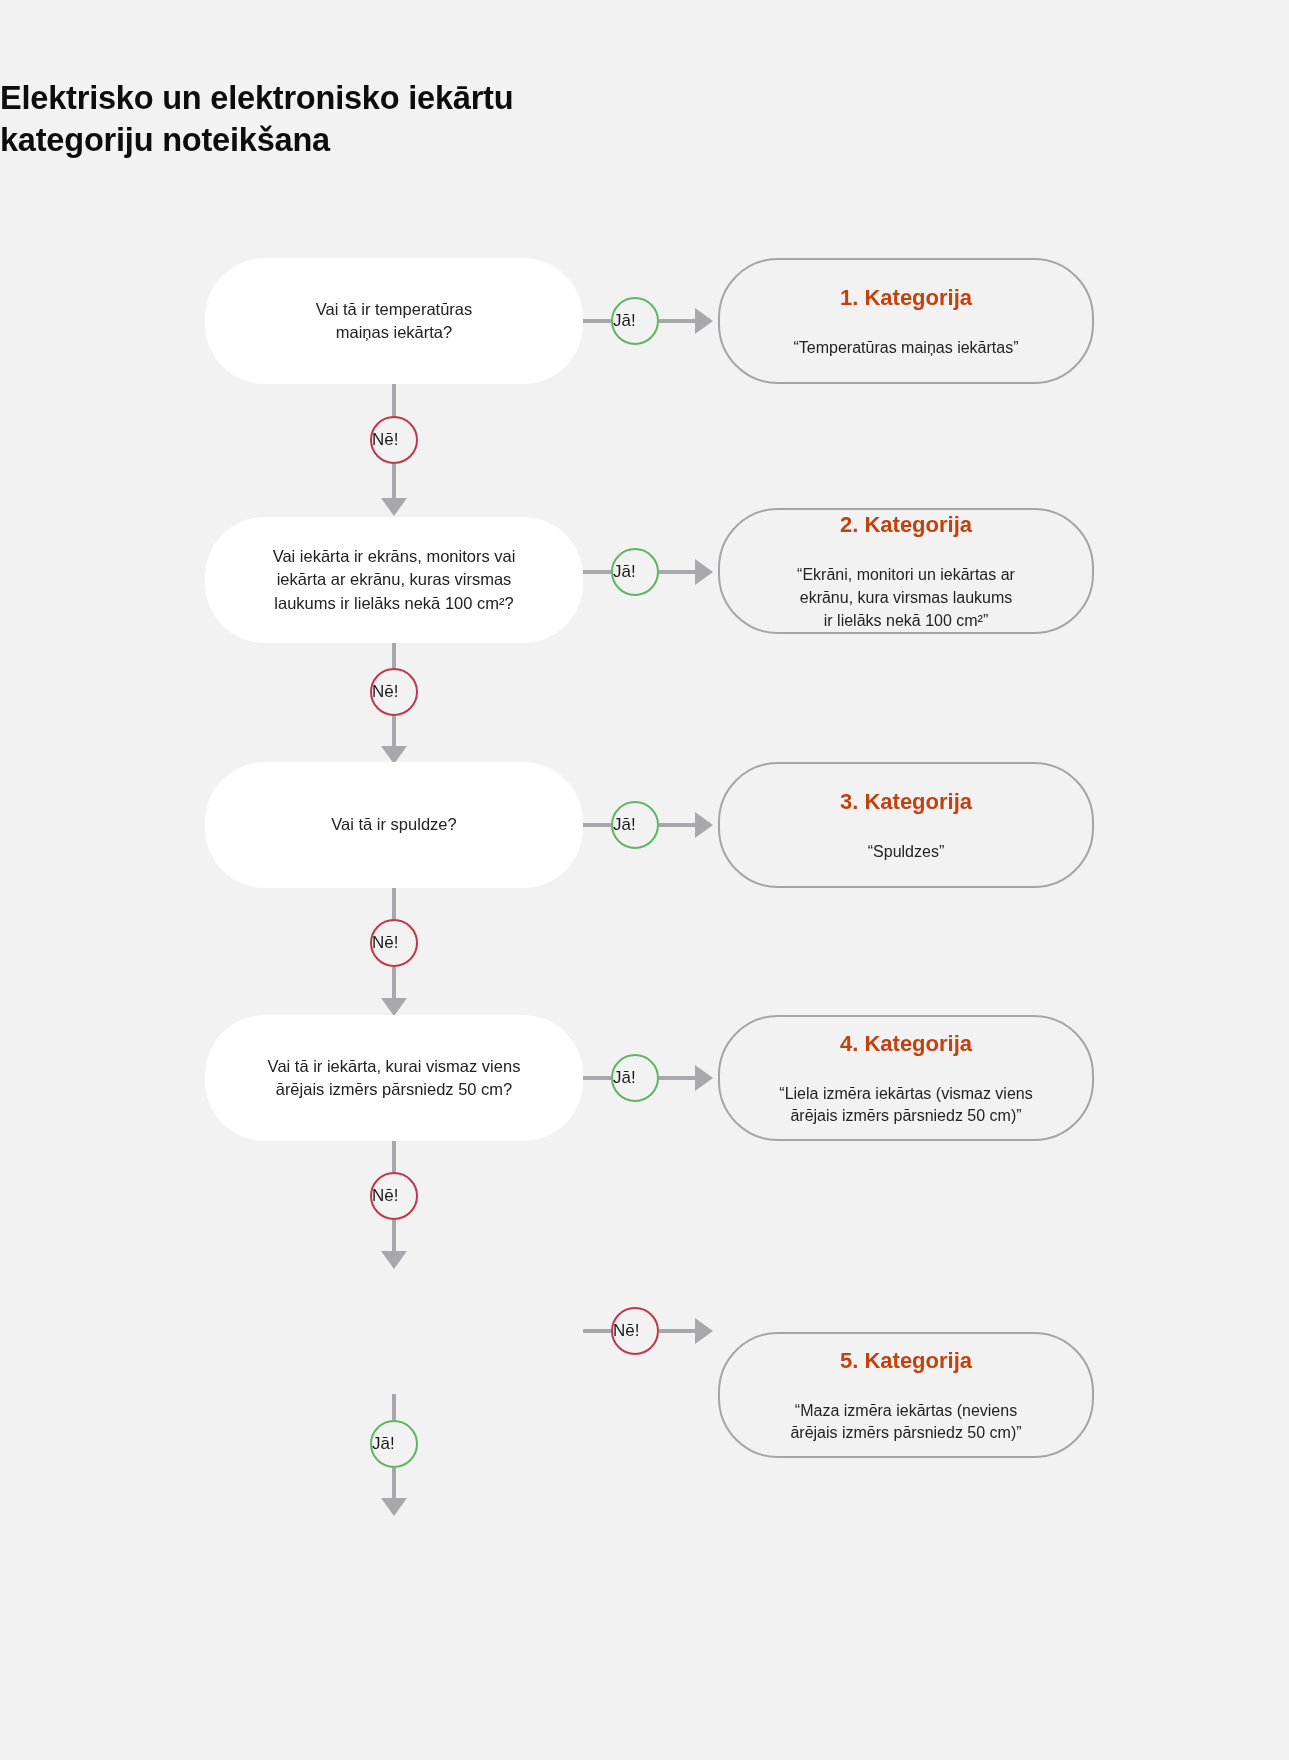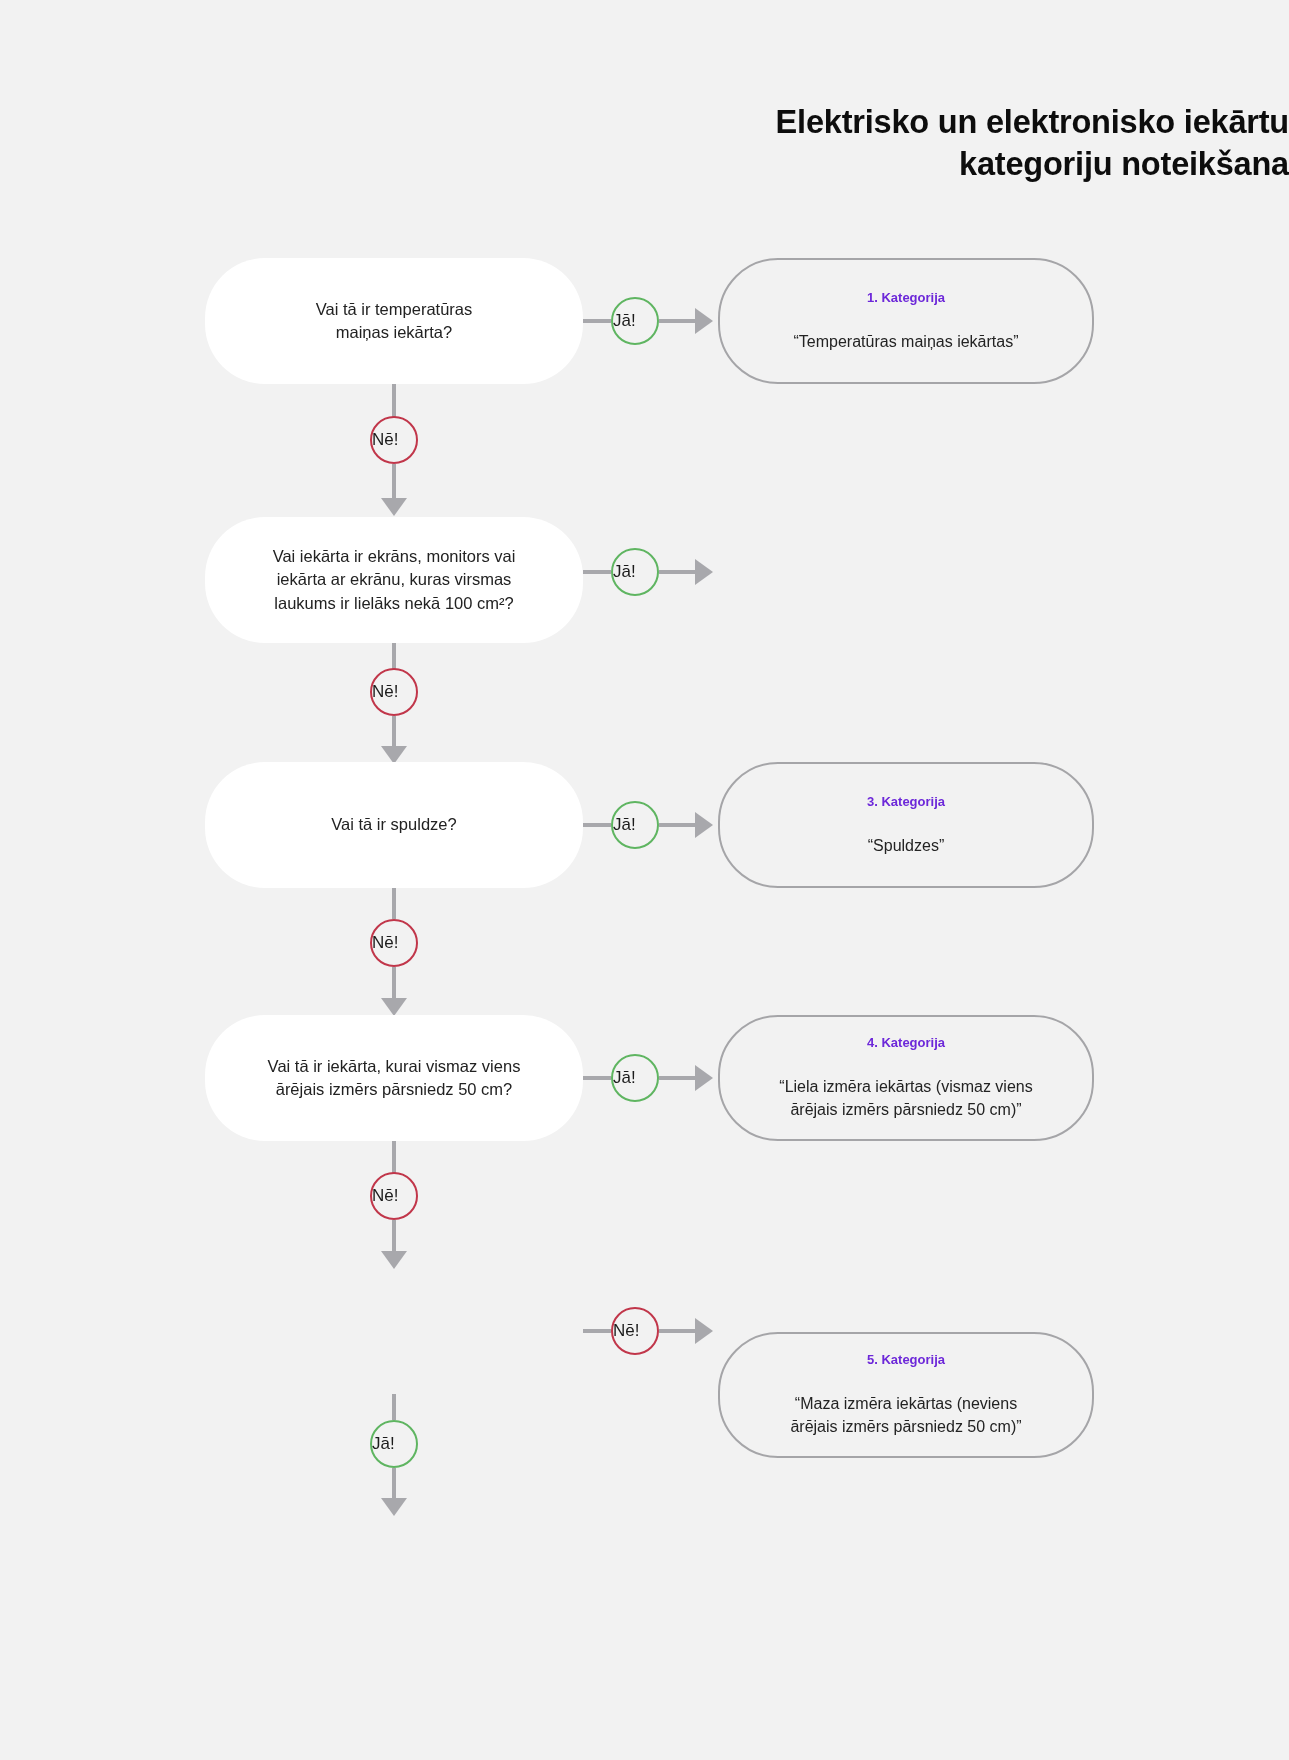--- a/index.html
+++ b/index.html
@@ -12,28 +12,27 @@
     color: #1b1b1b;
     overflow: hidden;
     position: relative;
   }
 
   #page-title {
     position: absolute;
     top: 78px;
     left: 0;
     width: 100%;
-    text-align: right;
+    text-align: left;
     font-size: 32.5px;
     font-weight: bold;
     line-height: 1.28;
     letter-spacing: -0.2px;
     color: #0d0d0d;
     white-space: pre-line;
-    margin-top: 24px;
   }
 
   #flow {
     position: absolute;
     top: 0; left: 0;
     width: 1289px;
     height: 1760px;
   }
 
   
@@ -63,22 +62,22 @@
   .result {
     background: transparent;
     border: 2px solid #a5a5a8;
     border-radius: 60px;
     font-size: 16px;
     color: #232323;
   }
   .result .cat {
     display: block;
     font-weight: bold;
-    font-size: 13px;
-    color: #6d28d9;
+    font-size: 22px;
+    color: #c2410c;
     margin-bottom: 1px;
   }
   .result .desc { display: block; white-space: pre-line; }
 
   
   .line-h, .line-v {
     position: absolute;
     background: #a8a8ac;
   }
   .line-h { height: 4px; }
@@ -156,20 +155,28 @@
 laukums ir lielāks nekā 100 cm²?</span>
   </div>
 
   <div class="line-h" style="left:583px; top:570px; width:28px;"></div>
   <div class="badge yes" style="left:611px; top:548px;">
     <span>Jā!</span>
   </div>
   <div class="line-h" style="left:659px; top:570px; width:36px;"></div>
   <div class="arrow-r" style="left:695px; top:559px;"></div>
 
+  <div class="node result" style="left:718px; top:508px; width:376px; height:126px;">
+    <span class="node-text">
+      <span class="cat">2. Kategorija</span>
+      <span class="desc">“Ekrāni, monitori un iekārtas ar
+ekrānu, kura virsmas laukums
+ir lielāks nekā 100 cm²”</span>
+    </span>
+  </div>
 
   <div class="line-v" style="left:392px; top:643px; height:30px;"></div>
   <div class="badge no" style="left:370px; top:668px;">
     <span>Nē!</span>
   </div>
   <div class="line-v" style="left:392px; top:716px; height:34px;"></div>
   <div class="arrow-d" style="left:381px; top:746px;"></div>
 
   <div class="node question" style="left:205px; top:762px; width:378px; height:126px;">
     <span class="node-text">Vai tā ir spuldze?</span>

